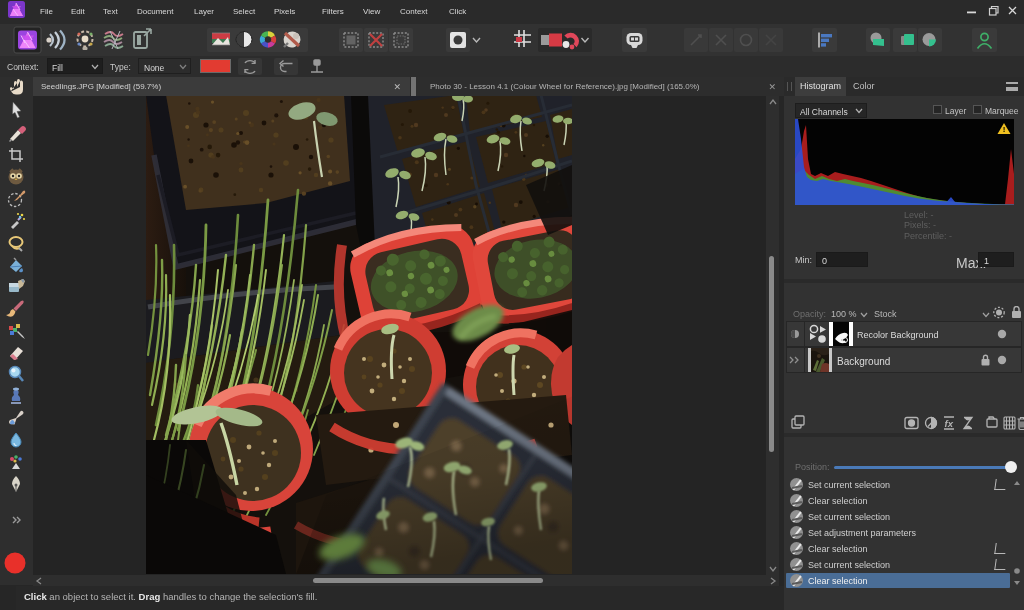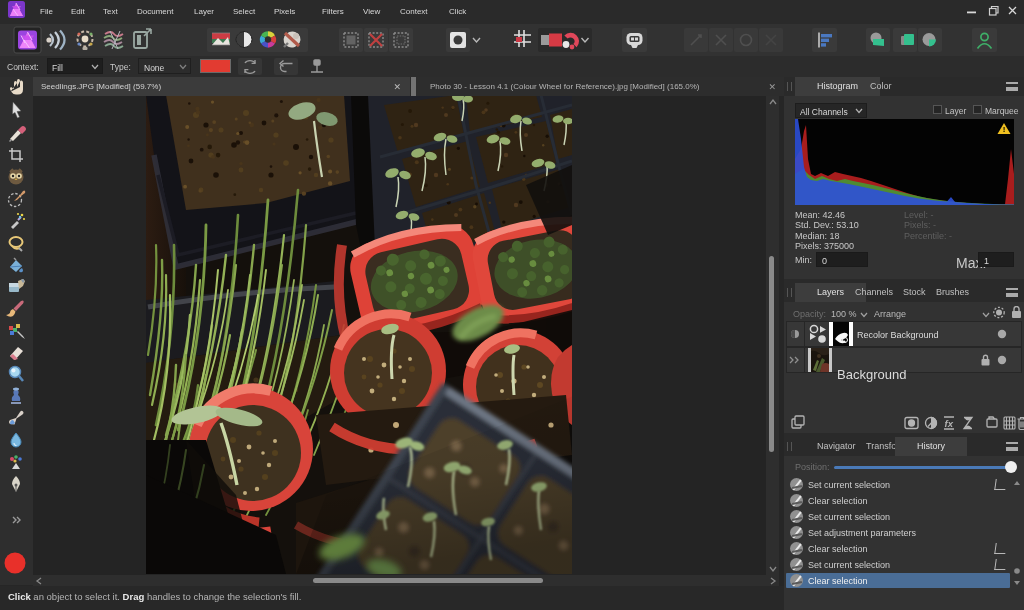--- a/index.html
+++ b/index.html
@@ -18,28 +18,28 @@
   #tabbar { left:33px; top:77px; width:751px; height:19px; background:#2a2a2a; }
   .tab { position:absolute; top:0; height:19px; color:#c8c8c8; font-size:8px; }
   
   #tools { left:0; top:77px; width:33px; height:508px; background:#2e2e2e; }
   
   #canvas { left:33px; top:96px; width:746px; height:479px; background:#242424; overflow:hidden; }
   
   #hscroll { left:33px; top:575px; width:746px; height:11px; background:#2e2e2e; }
   #vscroll { left:766px; top:96px; width:13px; height:479px; background:#2e2e2e; }
   
-  #status { left:0; top:586px; width:784px; height:24px; background:#282828;
+  #status { left:16px; top:586px; width:784px; height:24px; background:#282828;
     color:#b4b4b4; font-size:9.5px; padding:5px 0 16px 8px; }
   #status b { color:#e8e8e8; }
   
   #rightpanel { left:784px; top:77px; width:240px; height:533px; background:#323232; }
   .ptabs { position:absolute; left:0; width:240px; height:19px; background:#2a2a2a; }
   .ptab { position:absolute; top:0; height:19px; line-height:19px; font-size:9px;
-    color:#c0c0c0; padding:0 22px; }
+    color:#c0c0c0; padding:0 5px; }
   .ptab.active { background:#3d3d3d; color:#e0e0e0; }
   .grip { position:absolute; left:3px; top:5px; width:5px; height:9px;
     border-left:1px solid #555; border-right:1px solid #555; }
   .hamb { position:absolute; right:6px; top:5px; width:12px; height:9px;
     border-top:2px solid #aaa; border-bottom:2px solid #aaa; }
   .hamb:after { content:""; position:absolute; left:0; top:2.5px; width:12px; height:2px; background:#aaa; }
   .dim { color:#6f6f6f; }
   .fld { position:absolute; background:#1e1e1e; border:1px solid #1a1a1a;
     color:#d8d8d8; font-size:8.5px; }
   .hrow { position:absolute; left:2px; width:224px; height:15px; }
@@ -984,42 +984,33 @@
     <div class="abs" style="left:189px;top:28px;width:9px;height:9px;background:#252525;border:1px solid #555"></div>
     <span class="abs" style="left:201px;top:29px;font-size:8.5px;color:#c4c4c4">Marquee</span>
     <svg class="abs" style="left:11px;top:42px" width="219" height="86" viewBox="0 0 219 86">
       <rect width="219" height="86" fill="#030303"></rect>
       <path d="M0 86 V40 L6 30 L9 12 L11 6 L13 40 L16 55 L20 57 L26 54 L33 57 L40 53 L48 55 L57 57 L66 59 L76 62 L88 66 L100 70 L112 74 L126 78 L140 80.5 L155 82.5 L172 84 L190 85 L210 85.2 L213 60 L216 30 L219 55 V86 Z" fill="#c62222" opacity="0.85"></path>
       <path d="M0 86 V55 L8 50 L14 56 L20 60 L27 57 L34 60 L42 62 L50 60 L58 62 L68 64 L80 66.5 L92 69.5 L104 72.5 L118 76 L132 79 L148 81.5 L165 83.3 L185 84.6 L205 85.2 L219 85.5 V86 Z" fill="#38a838" opacity="0.8"></path>
       <path d="M0 86 V0 L3 0 L6 20 L9 48 L12 58 L16 61 L22 62 L28 60 L36 62 L45 63.5 L56 65.5 L68 68 L82 71 L96 74 L110 77 L124 79.5 L140 81.5 L152 82.5 L156 78 L160 83 L172 84 L190 85 L205 85.4 L219 85.6 V86 Z" fill="#2e50d8" opacity="0.9"></path>
       <path d="M209 4 l6.5 11 h-13 Z" fill="#f0c020"></path>
       <text x="209" y="13" font-size="8" font-weight="bold" fill="#000" text-anchor="middle">!</text>
     </svg>
-    <div class="abs" style="left:11px;top:133px;font-size:9px;color:#c8c8c8;line-height:10.4px">Mean: 42.46<br>Std. Dev.: 53.10<br>Median: 18<br>Pixels: 375000</div>
     <div class="abs" style="left:120px;top:133px;font-size:9px;color:#5f5f5f;line-height:10.4px">Level: -<br>Pixels: -<br>Percentile: -</div>
     <span class="abs" style="left:11px;top:178px;font-size:9px;color:#c8c8c8">Min:</span>
     <div class="fld" style="left:32px;top:175px;width:52px;height:15px;padding:3px 5px;font-size:9px">0</div>
     <span class="abs" style="left:172px;top:178px;font-size:14px;color:#c8c8c8">Max:</span>
     <div class="fld" style="left:194px;top:175px;width:36px;height:15px;padding:3px 5px;font-size:9px">1</div>
 
     <div class="abs" style="left:0;top:202px;width:240px;height:4px;background:#2a2a2a"></div>
-    <div class="ptabs" style="top:206px">
-      <div class="grip"></div>
-      <div class="ptab active" style="left:11px">Layers</div>
-      <div class="ptab" style="left:49px">Channels</div>
-      <div class="ptab" style="left:97px">Stock</div>
-      <div class="ptab" style="left:130px">Brushes</div>
-      <div class="hamb"></div>
-    </div>
     <span class="abs" style="left:9px;top:232px;font-size:9px;color:#6f6f6f">Opacity:</span>
     <span class="abs" style="left:47px;top:232px;font-size:9px;color:#b9b9b9">100 %</span>
     <svg class="abs" style="left:76px;top:235px" width="8" height="6">
         <path d="M1 1 l3 3.5 l3 -3.5" fill="none" stroke="#a0a0a0" stroke-width="1.2"></path>
       </svg>
-    <span class="abs" style="left:90px;top:232px;font-size:9px;color:#b9b9b9">Arrange</span>
+    <span class="abs" style="left:90px;top:232px;font-size:9px;color:#b9b9b9">Stock</span>
     <svg class="abs" style="left:198px;top:235px" width="8" height="6">
         <path d="M1 1 l3 3.5 l3 -3.5" fill="none" stroke="#a0a0a0" stroke-width="1.2"></path>
       </svg>
     <svg class="abs" style="left:209px;top:229px" width="30" height="13" viewBox="0 0 30 13">
       <g fill="#b0b0b0">
           <circle cx="6" cy="6.5" r="3"></circle>
           <circle cx="6" cy="6.5" r="5.2" fill="none" stroke="#b0b0b0" stroke-width="1.3" stroke-dasharray="2 1.8"></circle>
         </g>
       <rect x="19" y="5" width="9" height="7" rx="1" fill="#b0b0b0"></rect>
       <path d="M21 5 v-2 a2.5 2.5 0 0 1 5 0 v2" fill="none" stroke="#b0b0b0" stroke-width="1.4"></path>
@@ -1053,21 +1044,21 @@
       </svg>
     <div class="abs" style="left:24px;top:271px;width:24px;height:24px;background:#c8c8c8"></div>
     <svg class="abs" style="left:24px;top:271px" width="24" height="24" viewBox="0 0 24 24">
       <rect x="3" y="0" width="18" height="24" fill="#1a140e"></rect>
       <path d="M3 0 h18 v6 q-6 3 -10 -1 q-4 -3 -8 -2 Z" fill="#2a2118"></path>
       <path d="M8 24 l6 -14 l3 2 l-5 12 Z" fill="#4a5a2e"></path>
       <path d="M5 22 l4 -10 l2 1 l-3 10 Z" fill="#5d6e38"></path>
       <path d="M14 16 q4 -2 7 0 v8 h-9 Z" fill="#6e3428"></path>
       <circle cx="11" cy="8" r="2" fill="#3e3020"></circle>
     </svg>
-    <span class="abs" style="left:53px;top:290px;font-size:13px;color:#dcdcdc">Background</span>
+    <span class="abs" style="left:53px;top:279px;font-size:10px;color:#dcdcdc">Background</span>
     <svg class="abs" style="left:196px;top:277px" width="11" height="12" viewBox="0 0 11 12">
       <rect x="1.5" y="5" width="8" height="6.5" rx="1" fill="#b0b0b0"></rect>
       <path d="M3.5 5 V3.2 a2 2 0 0 1 4 0 V5" fill="none" stroke="#b0b0b0" stroke-width="1.4"></path>
     </svg>
     <svg class="abs" style="left:213px;top:278px" width="10" height="10">
         <circle cx="5" cy="5" r="4.2" fill="#a8a8a8"></circle>
       </svg>
 
     <svg class="abs" style="left:0;top:336px" width="240" height="20" viewBox="0 0 240 20">
       <g fill="none" stroke="#b4b4b4" stroke-width="1.3">
@@ -1087,27 +1078,20 @@
             <rect x="220" y="4" width="11" height="12" rx="1"></rect>
             <path d="M222.5 4 v12 M225.5 4 v12 M228.5 4 v12 M220 8 h11 M220 12 h11"></path>
           </g>
       </g>
       <g fill="none" stroke="#b4b4b4" stroke-width="1.2" transform="translate(236 0)">
         <path d="M-1.5 6 h9 M0 6 v9 q0 1.5 1.5 1.5 h3 q1.5 0 1.5 -1.5 v-9 M1.5 6 v-1.5 h3 V6 M2 8.5 v6 M4 8.5 v6" transform="translate(-1 0)"></path>
       </g>
     </svg>
 
     <div class="abs" style="left:0;top:356px;width:240px;height:4px;background:#2a2a2a"></div>
-    <div class="ptabs" style="top:360px">
-      <div class="grip"></div>
-      <div class="ptab" style="left:11px">Navigator</div>
-      <div class="ptab" style="left:60px">Transform</div>
-      <div class="ptab active" style="left:111px">History</div>
-      <div class="hamb"></div>
-    </div>
     <span class="abs" style="left:11px;top:385px;font-size:9px;color:#6f6f6f">Position:</span>
     <div class="abs" style="left:50px;top:389px;width:178px;height:3px;background:#4a7ab8;border-radius:2px"></div>
     <div class="abs" style="left:221px;top:384px;width:12px;height:12px;background:#f0f0f0;border-radius:50%"></div>
     <div id="hist-rows" class="abs" style="left:0;top:400px;width:240px">
       <div class="hrow" style="top:0">
           <span class="hw"></span>
           <span class="ht">Set current selection</span>
           <span class="hc"></span>
         </div>
       <div class="hrow" style="top:16px">

